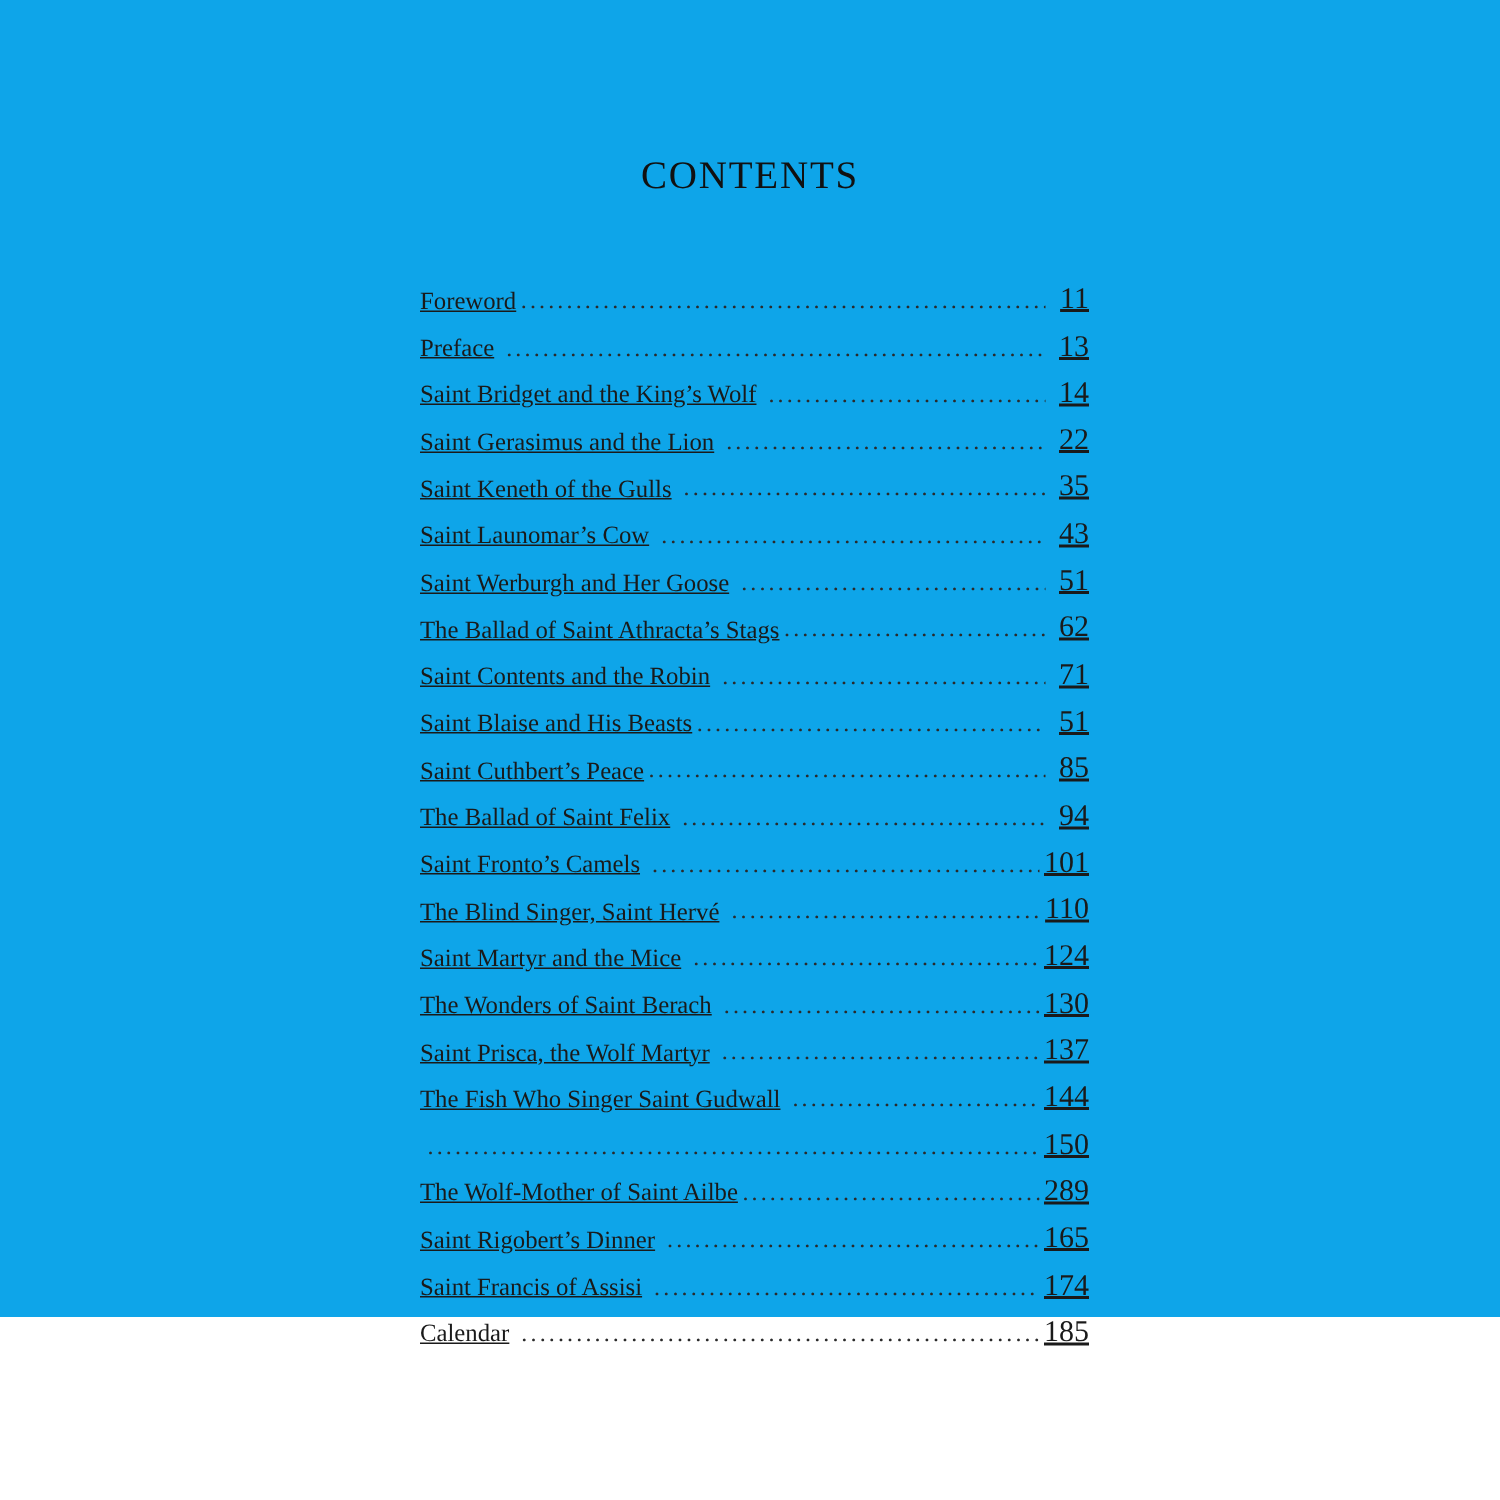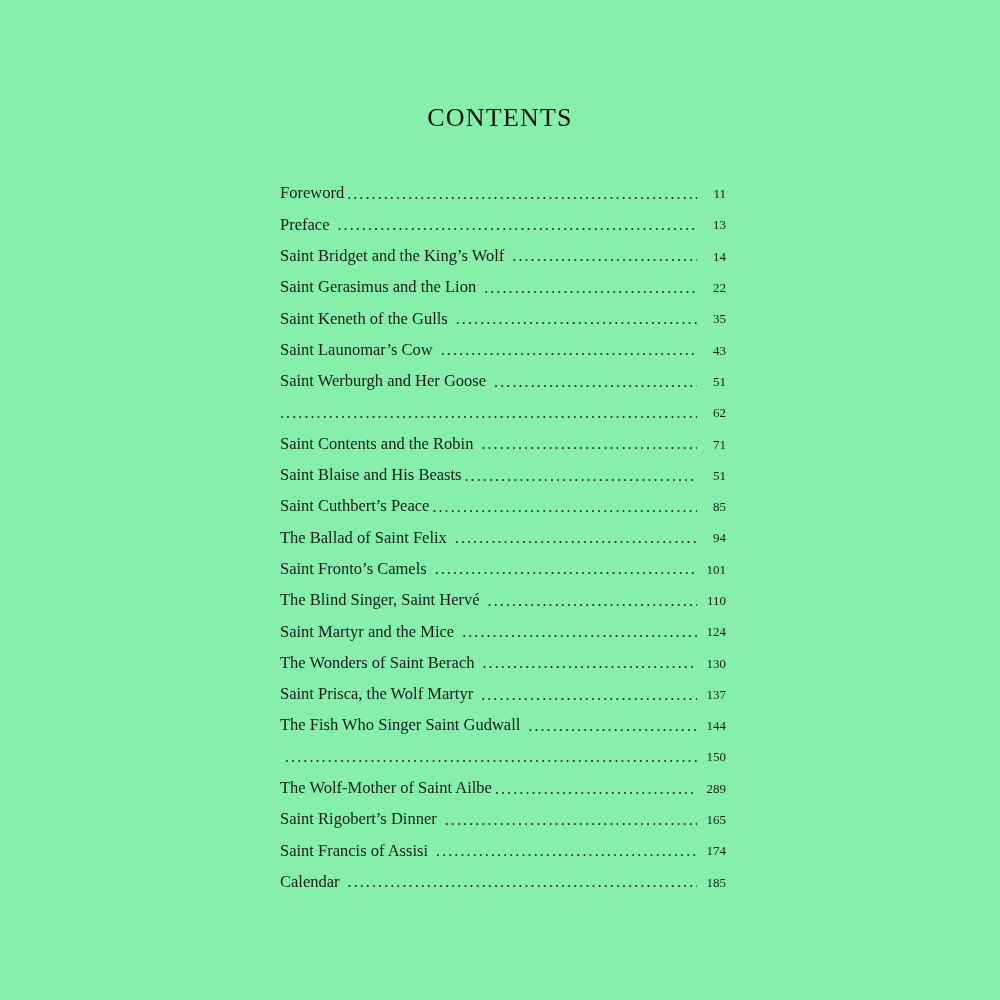--- a/index.html
+++ b/index.html
@@ -10,22 +10,22 @@
   body {
     width: 1000px;
     height: 1000px;
     font-family: "Liberation Serif", "DejaVu Serif", serif;
     color: #1a1a1a;
     overflow: hidden;
   }
   .page {
     position: relative;
     width: 1000px;
-    height: 1000px;
-    background: #86efac;
+    height: 878px;
+    background: #0ea5e9;
   }
   .toc-title {
     position: absolute;
     left: 0;
     top: 92px;
     width: 1000px;
     text-align: center;
     font-family: "Liberation Serif", "DejaVu Serif", serif;
     font-size: 37px;
     letter-spacing: 1.2px;
@@ -37,27 +37,28 @@
     font-size: 1em;
   }
   .toc-list {
     position: absolute;
     left: 280px;
     top: 178px;
     width: 446px;
   }
   .toc-row {
     display: flex;
-    align-items: center;
+    align-items: flex-end;
     width: 100%;
     font-size: 16.5px;
     line-height: 1;
     height: 31.3px;
     color: #1a1a1a;
     white-space: nowrap;
+    text-decoration: underline;
   }
   .toc-label {
     flex: 0 0 auto;
     padding-right: 3px;
   }
   .toc-leader {
     flex: 1 1 auto;
     overflow: hidden;
     position: relative;
     height: 1em;
@@ -67,21 +68,21 @@
     left: 0;
     bottom: 0;
     white-space: nowrap;
     letter-spacing: 2.1px;
     font-size: 16px;
     color: #2a2a2a;
   }
   .toc-page {
     flex: 0 0 auto;
     padding-left: 3px;
-    font-size: 13px;
+    font-size: 20px;
     font-variant-numeric: oldstyle-nums;
     text-align: right;
     min-width: 26px;
   }
 </style>
 </head>
 <body>
 
 <div class="page">
 
@@ -132,20 +133,21 @@
         <span class="toc-page">43</span>
       </div>
       <div class="toc-row">
         <span class="toc-label">Saint Werburgh and Her Goose</span>
         <span class="toc-leader">
           <span style="padding-left: 5px;">.....................................................................</span>
         </span>
         <span class="toc-page">51</span>
       </div>
       <div class="toc-row">
+        <span class="toc-label">The Ballad of Saint Athracta’s Stags</span>
         <span class="toc-leader">
           <span>.....................................................................</span>
         </span>
         <span class="toc-page">62</span>
       </div>
       <div class="toc-row">
         <span class="toc-label">Saint Contents and the Robin</span>
         <span class="toc-leader">
           <span style="padding-left: 5px;">.....................................................................</span>
         </span>

